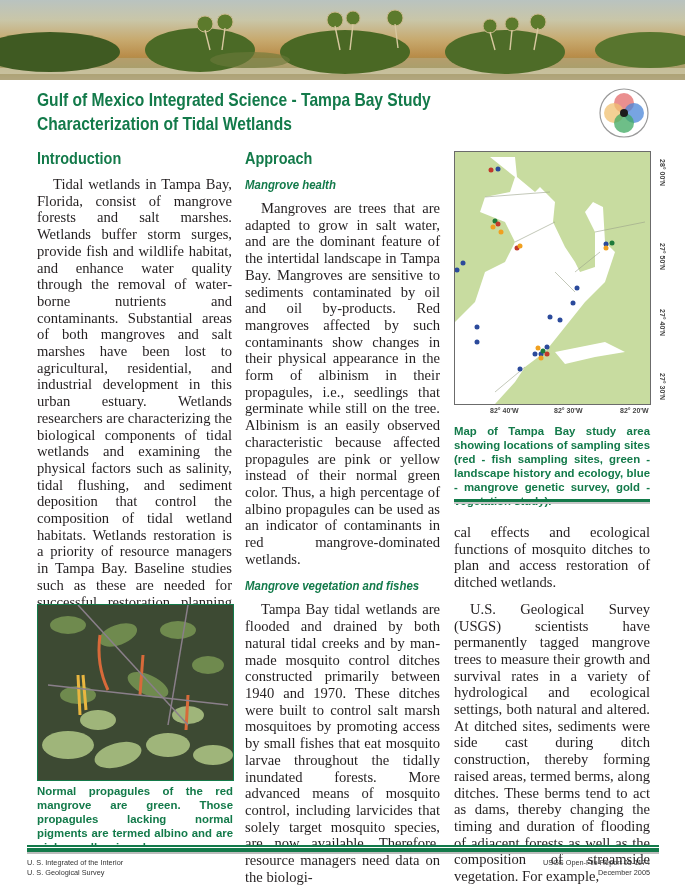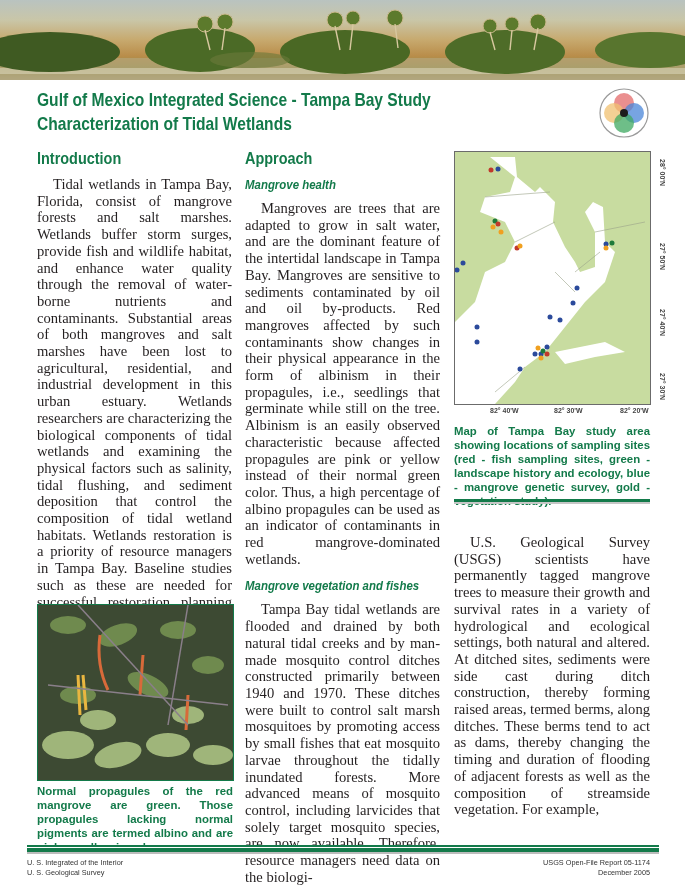--- a/index.html
+++ b/index.html
@@ -206,20 +206,21 @@
   <div class="lat-label" style="top:222px;">27° 30'N</div>
   <div class="lon-label" style="left:36px;">82° 40'W</div>
   <div class="lon-label" style="left:100px;">82° 30'W</div>
   <div class="lon-label" style="left:166px;">82° 20'W</div>
 </div>
 <div class="map-caption caption">Map of Tampa Bay study area showing locations of sampling sites (red - fish sampling sites, green - landscape history and ecology, blue - mangrove genetic survey, gold - vegetation study).</div>
 
 <div class="rule" style="left:454px; top:499px; width:196px;"></div>
 
 <div class="col col3">
+  <p>cal effects and ecological functions of mosquito ditches to plan and access restoration of ditched wetlands.</p>
   <div class="para-gap"></div>
   <p class="indent">U.S. Geological Survey (USGS) scientists have permanently tagged mangrove trees to measure their growth and survival rates in a variety of hydrological and ecological settings, both natural and altered.  At ditched sites, sediments were side cast during ditch construction, thereby forming raised areas, termed berms, along ditches. These berms tend to act as dams, thereby changing the timing and duration of flooding of adjacent forests as well as the composition of streamside vegetation.    For example,</p>
 </div>
 
 <div class="footer-rule"></div>
 <div class="footer footer-left">
   <div>U. S. Integrated of the Interior</div>
   <div>U. S. Geological Survey</div>
 </div>
 <div class="footer footer-right">

